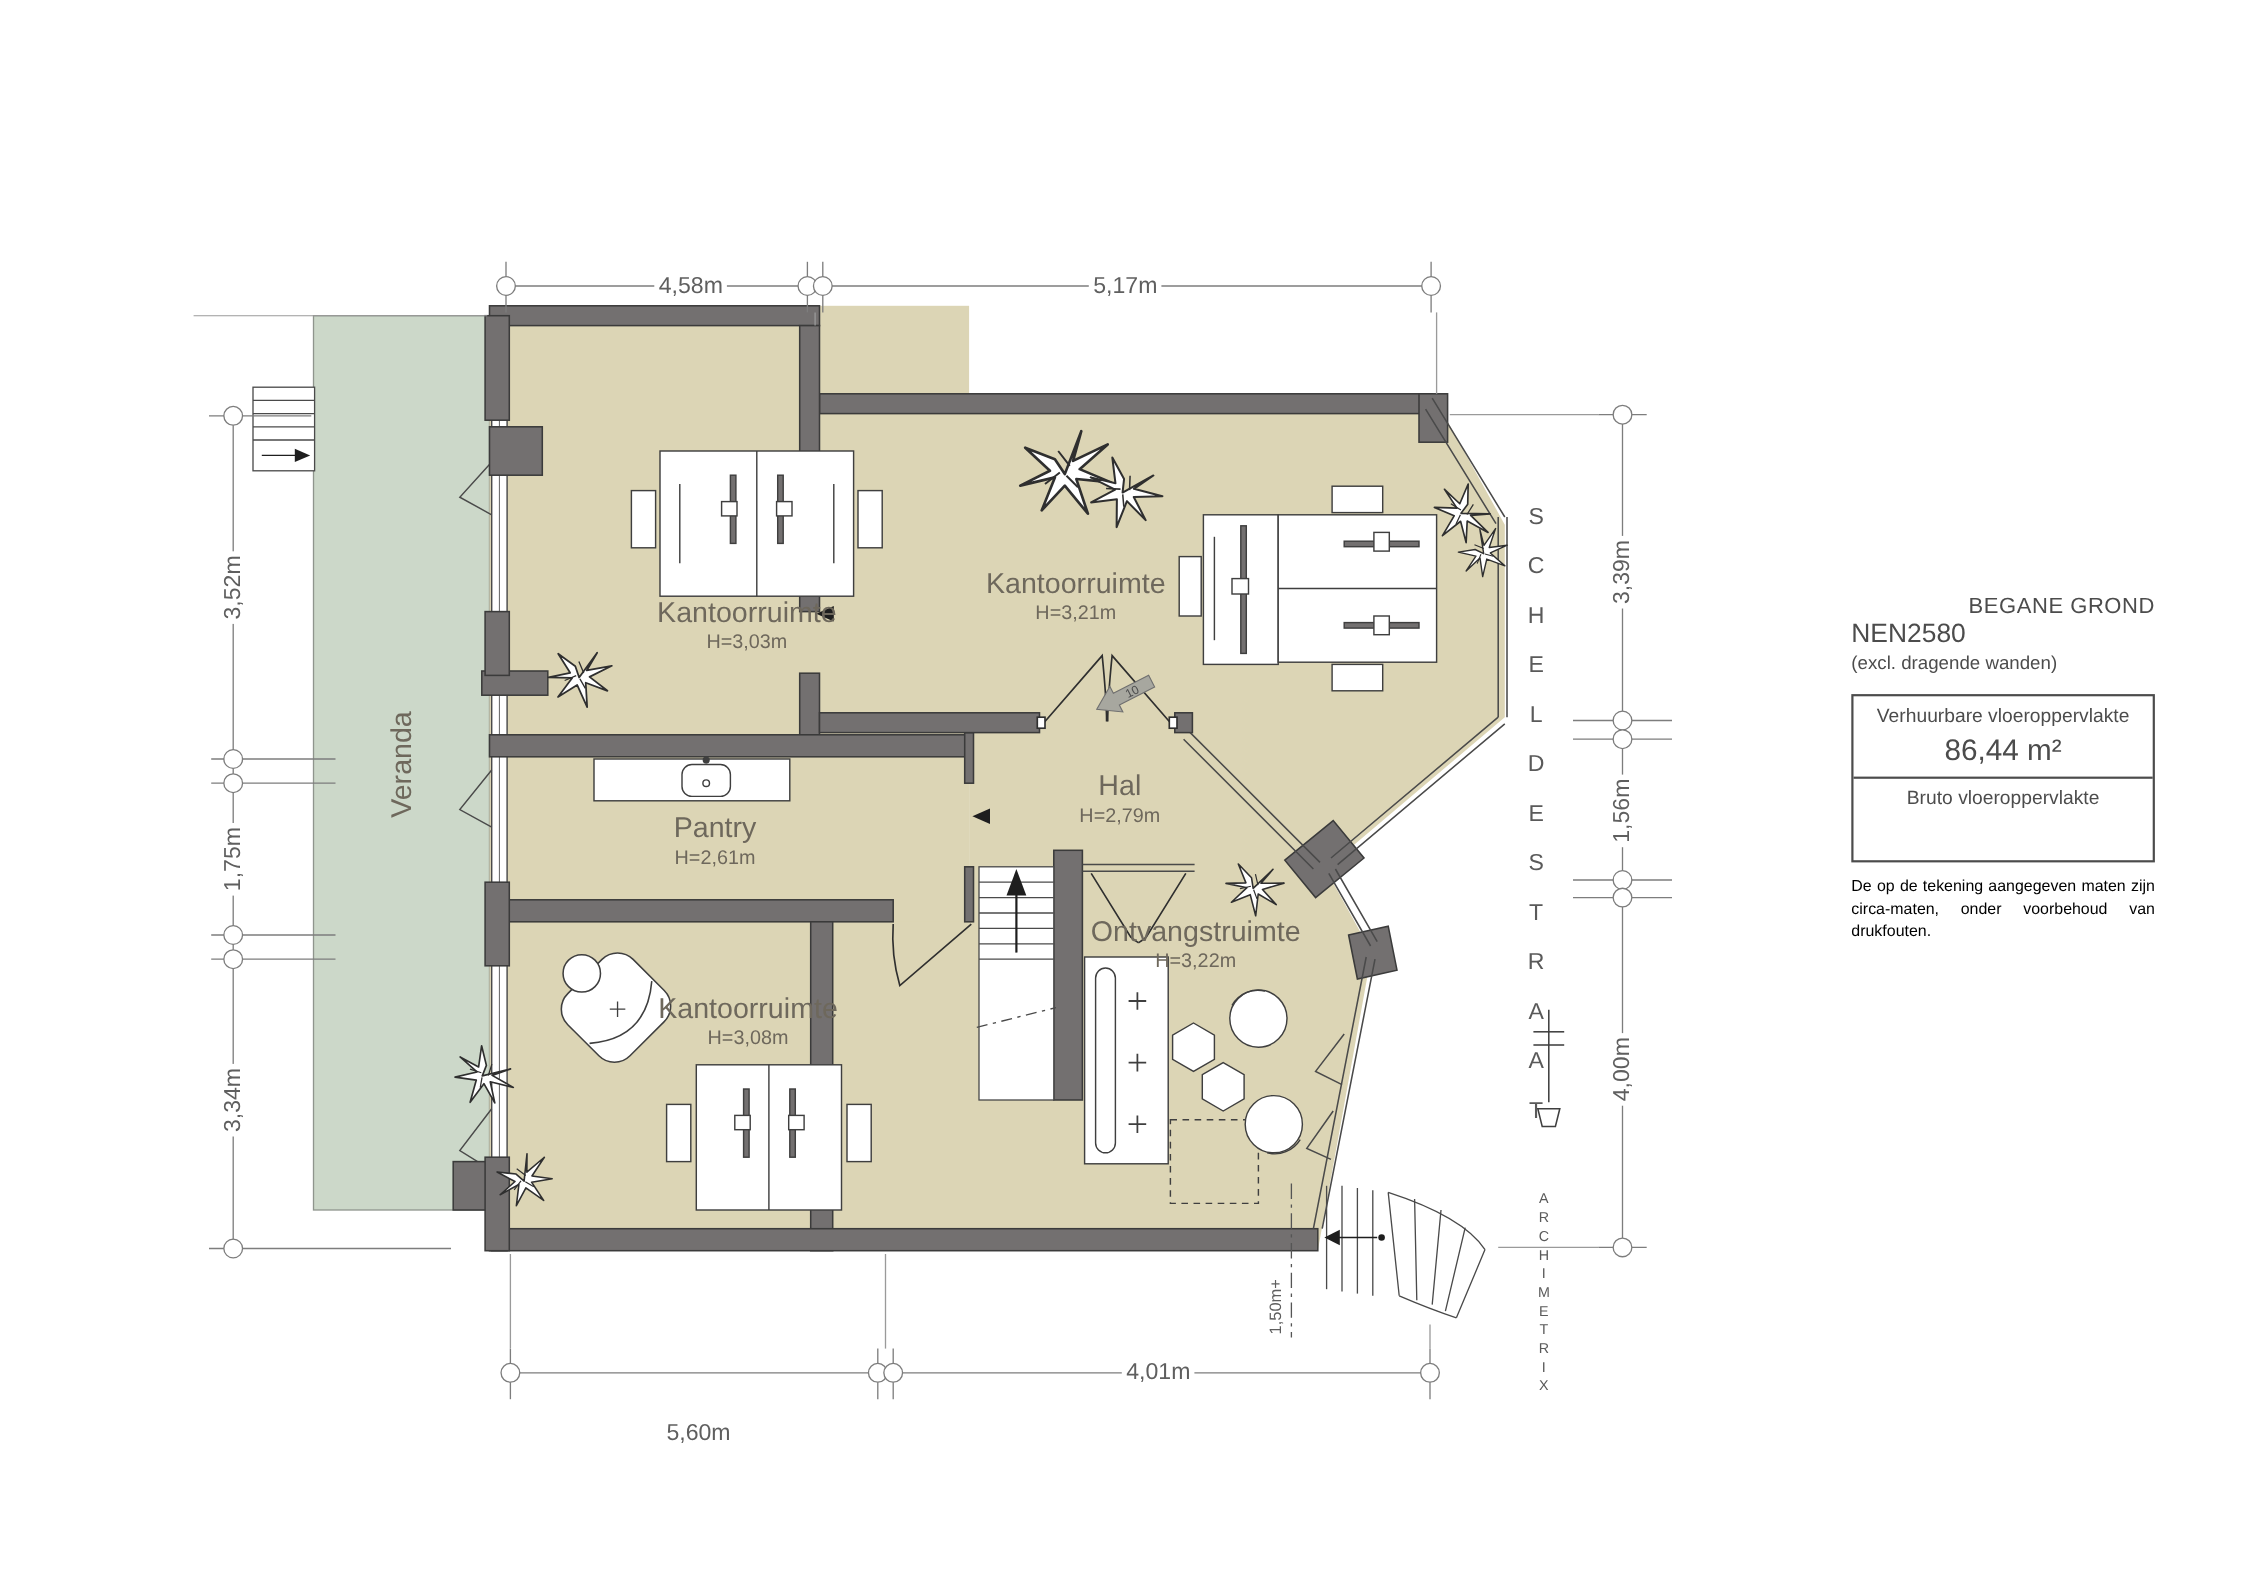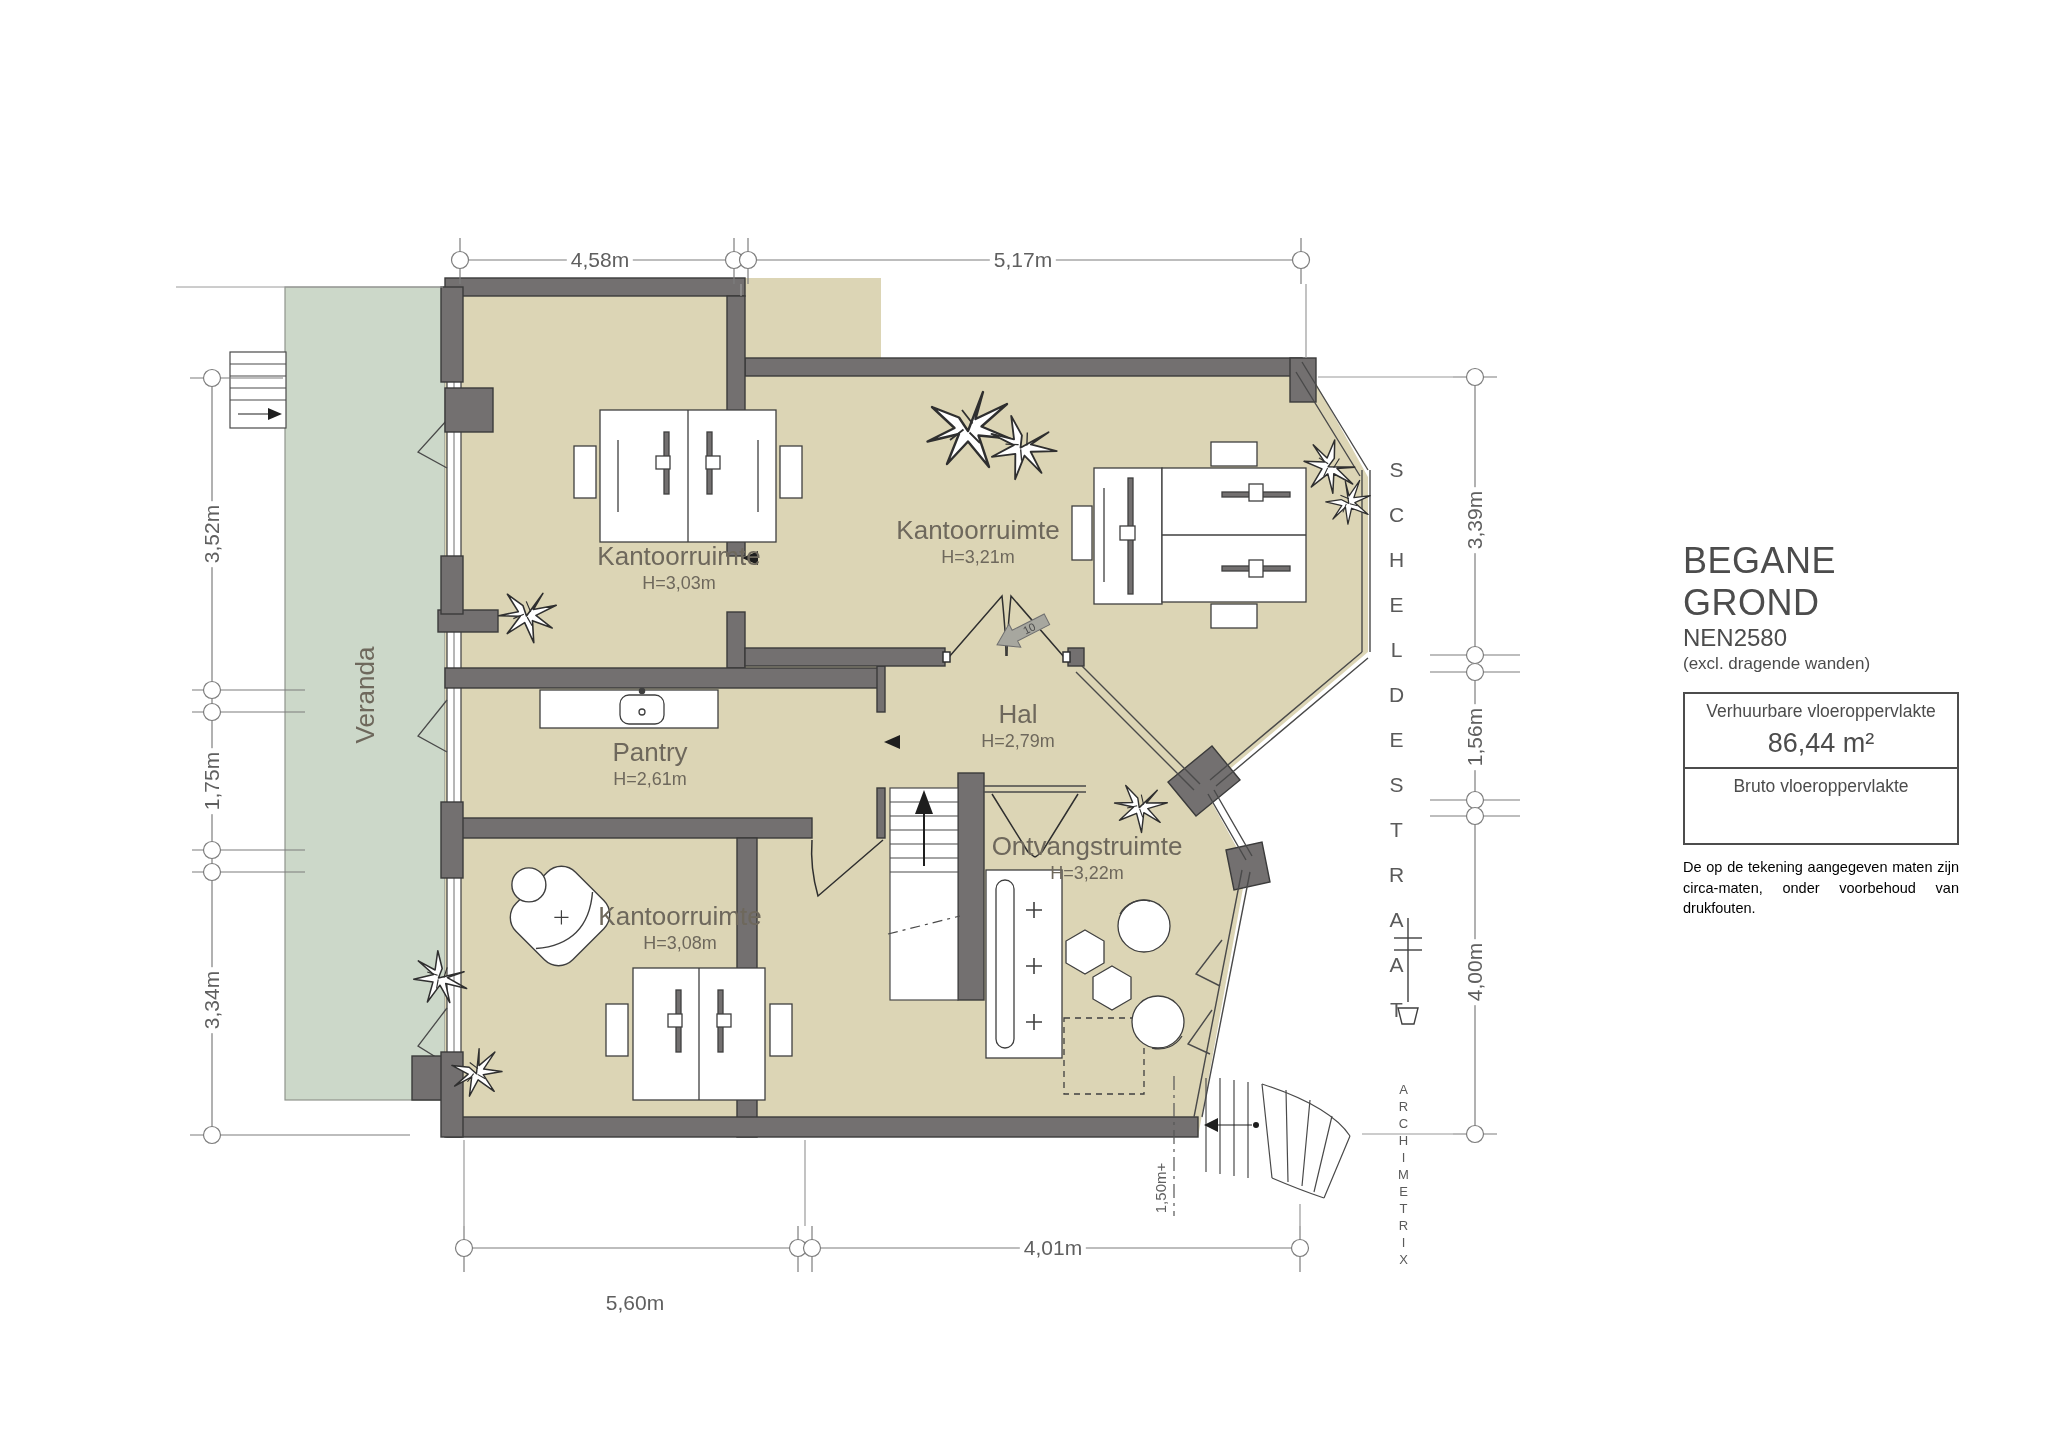--- a/index.html
+++ b/index.html
@@ -10,21 +10,21 @@
   .lbl .nm{font-size:26px;}
   .lbl .ht{font-size:18px;}
   .dim{position:absolute;transform:translate(-50%,-50%);font-size:21px;color:#5f5f5f;background:#fff;padding:0 4px;white-space:nowrap;}
   .dim.v{transform:translate(-50%,-50%) rotate(-90deg);}
   .veranda-lbl{position:absolute;transform:translate(-50%,-50%) rotate(-90deg);font-size:26px;color:#6e685c;white-space:nowrap;}
   .level-marker{position:absolute;transform:translate(-50%,-50%) rotate(-90deg);font-size:15px;color:#5f5f5f;white-space:nowrap;}
   .vtext{position:absolute;writing-mode:vertical-rl;text-orientation:upright;color:#5a5a5a;white-space:nowrap;}
   .street{left:1384px;top:458px;font-size:21px;letter-spacing:22px;height:600px;}
   .firm{left:1396px;top:1082px;font-size:13px;letter-spacing:2px;height:160px;}
   .panel{position:absolute;left:1683px;top:540px;width:276px;color:#4c4c4c;}
-  .panel .t1{font-size:36px;letter-spacing:0.5px;}
+  .panel .t1{font-size:20px;letter-spacing:0.5px;text-align:right;}
   .panel .t2{font-size:24px;}
   .panel .t3{font-size:17px;margin-top:2px;}
   .panel .box{border:2px solid #4c4c4c;margin-top:18px;}
   .panel .box .row1{padding:7px 6px 8px;border-bottom:2px solid #4c4c4c;text-align:center;}
   .panel .box .row2{padding:7px 6px 46px;text-align:center;}
   .panel .box .cap{font-size:17.5px;}
   .panel .box .val{font-size:27px;margin-top:6px;}
   .panel .disc{font-size:14.5px;line-height:1.42;margin-top:12px;text-align:justify;color:#000000;}
 </style>
 </head>
@@ -319,21 +319,21 @@
 <div class="lbl" style="left:680px;top:928px;">
   <div class="nm">Kantoorruimte</div>
   <div class="ht">H=3,08m</div>
 </div>
 <div class="lbl" style="left:1087px;top:858px;">
   <div class="nm">Ontvangstruimte</div>
   <div class="ht">H=3,22m</div>
 </div>
 <div class="veranda-lbl" style="left:365px;top:695px;">Veranda</div>
 
-<div class="dim" style="left:600px;top:260px;">4,58m</div>
+<div class="dim" style="left:628px;top:260px;">4,58m</div>
 <div class="dim" style="left:1023px;top:260px;">5,17m</div>
 <div class="dim v" style="left:212px;top:534px;">3,52m</div>
 <div class="dim v" style="left:212px;top:781px;">1,75m</div>
 <div class="dim v" style="left:212px;top:1000px;">3,34m</div>
 <div class="dim v" style="left:1475px;top:520px;">3,39m</div>
 <div class="dim v" style="left:1475px;top:737px;">1,56m</div>
 <div class="dim v" style="left:1475px;top:972px;">4,00m</div>
 <div class="dim" style="left:635px;top:1303px;">5,60m</div>
 <div class="dim" style="left:1053px;top:1248px;text-align:center;">4,01m</div>
 <div class="level-marker" style="left:1160px;top:1188px;">1,50m+</div>

